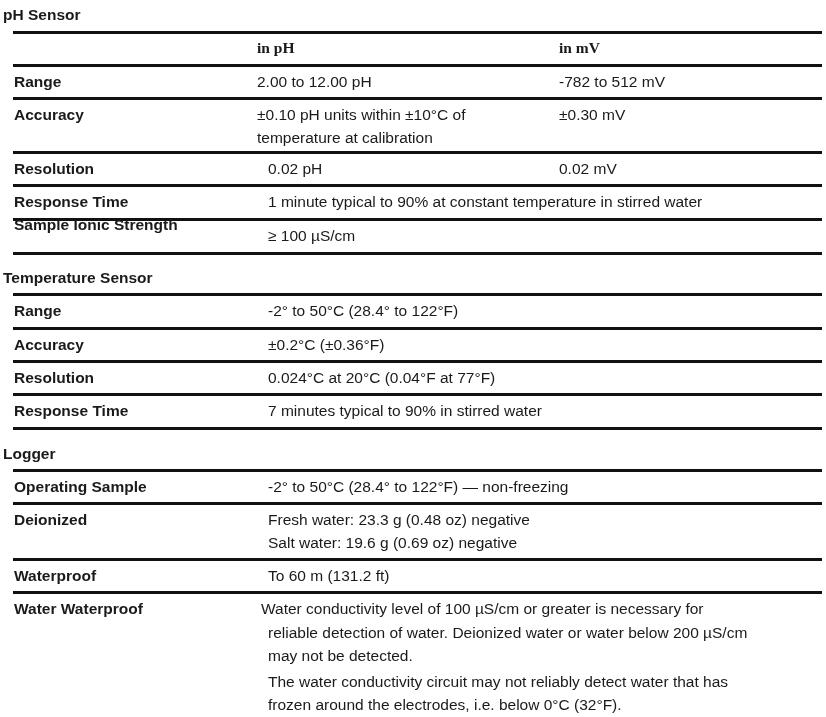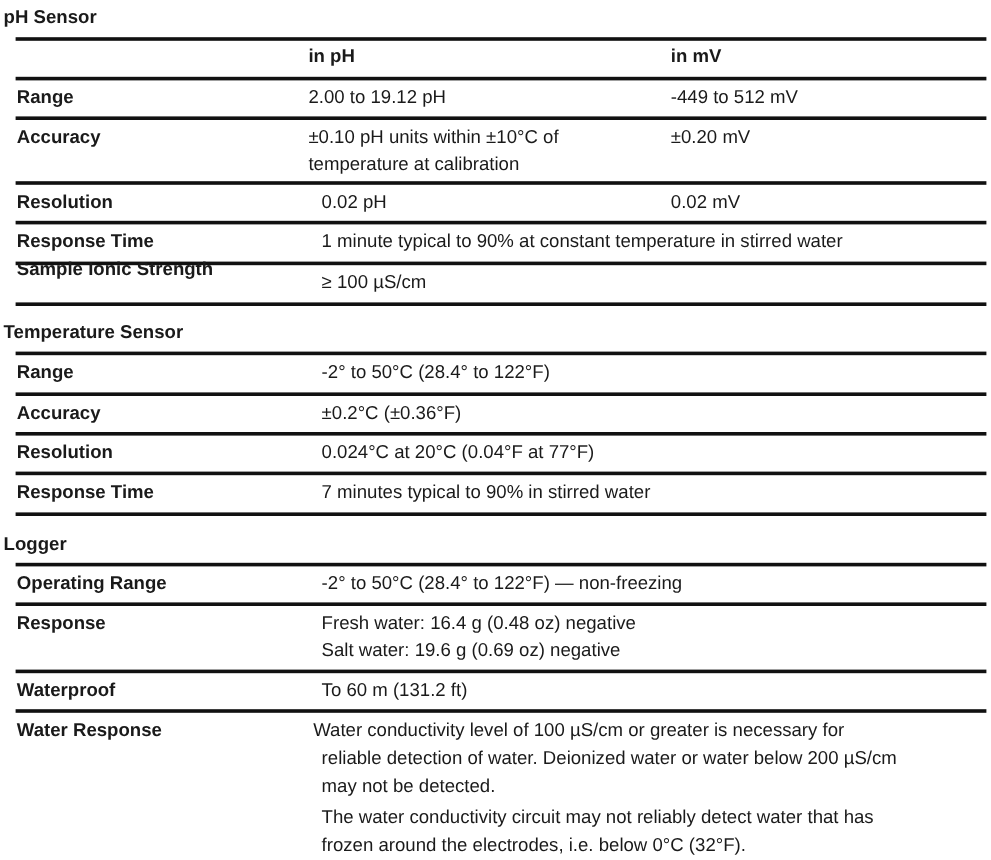--- a/index.html
+++ b/index.html
@@ -8,40 +8,40 @@
     font-family: "Liberation Sans", "DejaVu Sans", sans-serif;
     color: #1a1a1a; font-size: 15.5px;
   }
   .section-title {
     position: absolute; left: 3px; font-weight: bold; font-size: 15.5px;
     line-height: 18px;
   }
   .hline { position: absolute; left: 13px; width: 809px; height: 3px; background: #111; }
   .cell { position: absolute; line-height: 22px; white-space: nowrap; }
   .label { left: 14px; font-weight: bold; }
-  .bold { font-weight: bold; }
+  .bold { font-weight: bold; font-family: Liberation Serif, serif; }
 </style>
 </head>
 <body>
 
 <div class="section-title" style="top:6px">pH Sensor</div>
 <div class="hline" style="top:31px"></div>
 <div class="cell bold" style="left:257px; top:37px">in pH</div>
 <div class="cell bold" style="left:559px; top:37px">in mV</div>
 <div class="hline" style="top:64px"></div>
 
 <div class="cell label" style="top:71px">Range</div>
-<div class="cell" style="left:257px; top:71px">2.00 to 19.12 pH</div>
-<div class="cell" style="left:559px; top:71px">-449 to 512 mV</div>
+<div class="cell" style="left:257px; top:71px">2.00 to 12.00 pH</div>
+<div class="cell" style="left:559px; top:71px">-782 to 512 mV</div>
 <div class="hline" style="top:97px"></div>
 
 <div class="cell label" style="top:104px">Accuracy</div>
 <div class="cell" style="left:257px; top:104px">±0.10 pH units within ±10°C of</div>
 <div class="cell" style="left:257px; top:127px">temperature at calibration</div>
-<div class="cell" style="left:559px; top:104px">±0.20 mV</div>
+<div class="cell" style="left:559px; top:104px">±0.30 mV</div>
 <div class="hline" style="top:151px"></div>
 
 <div class="cell label" style="top:158px">Resolution</div>
 <div class="cell" style="left:268px; top:158px">0.02 pH</div>
 <div class="cell" style="left:559px; top:158px">0.02 mV</div>
 <div class="hline" style="top:184px"></div>
 
 <div class="cell label" style="top:191px">Response Time</div>
 <div class="cell" style="left:268px; top:191px">1 minute typical to 90% at constant temperature in stirred water</div>
 <div class="hline" style="top:218px"></div>
@@ -65,31 +65,31 @@
 <div class="cell" style="left:268px; top:367px">0.024°C at 20°C (0.04°F at 77°F)</div>
 <div class="hline" style="top:393px"></div>
 
 <div class="cell label" style="top:400px">Response Time</div>
 <div class="cell" style="left:268px; top:400px">7 minutes typical to 90% in stirred water</div>
 <div class="hline" style="top:427px"></div>
 
 <div class="section-title" style="top:445px">Logger</div>
 <div class="hline" style="top:469px"></div>
 
-<div class="cell label" style="top:476px">Operating Range</div>
+<div class="cell label" style="top:476px">Operating Sample</div>
 <div class="cell" style="left:268px; top:476px">-2° to 50°C (28.4° to 122°F) — non-freezing</div>
 <div class="hline" style="top:502px"></div>
 
-<div class="cell label" style="top:509px">Response</div>
-<div class="cell" style="left:268px; top:509px">Fresh water: 16.4 g (0.48 oz) negative</div>
+<div class="cell label" style="top:509px">Deionized</div>
+<div class="cell" style="left:268px; top:509px">Fresh water: 23.3 g (0.48 oz) negative</div>
 <div class="cell" style="left:268px; top:532px">Salt water: 19.6 g (0.69 oz) negative</div>
 <div class="hline" style="top:558px"></div>
 
 <div class="cell label" style="top:565px">Waterproof</div>
 <div class="cell" style="left:268px; top:565px">To 60 m (131.2 ft)</div>
 <div class="hline" style="top:591px"></div>
 
-<div class="cell label" style="top:598px">Water Response</div>
+<div class="cell label" style="top:598px">Water Waterproof</div>
 <div class="cell" style="left:261px; top:598px">Water conductivity level of 100 µS/cm or greater is necessary for</div>
 <div class="cell" style="left:268px; top:622px">reliable detection of water. Deionized water or water below 200 µS/cm</div>
 <div class="cell" style="left:268px; top:645px">may not be detected.</div>
 <div class="cell" style="left:268px; top:671px">The water conductivity circuit may not reliably detect water that has</div>
 <div class="cell" style="left:268px; top:694px">frozen around the electrodes, i.e. below 0°C (32°F).</div>
 
 </body></html>

